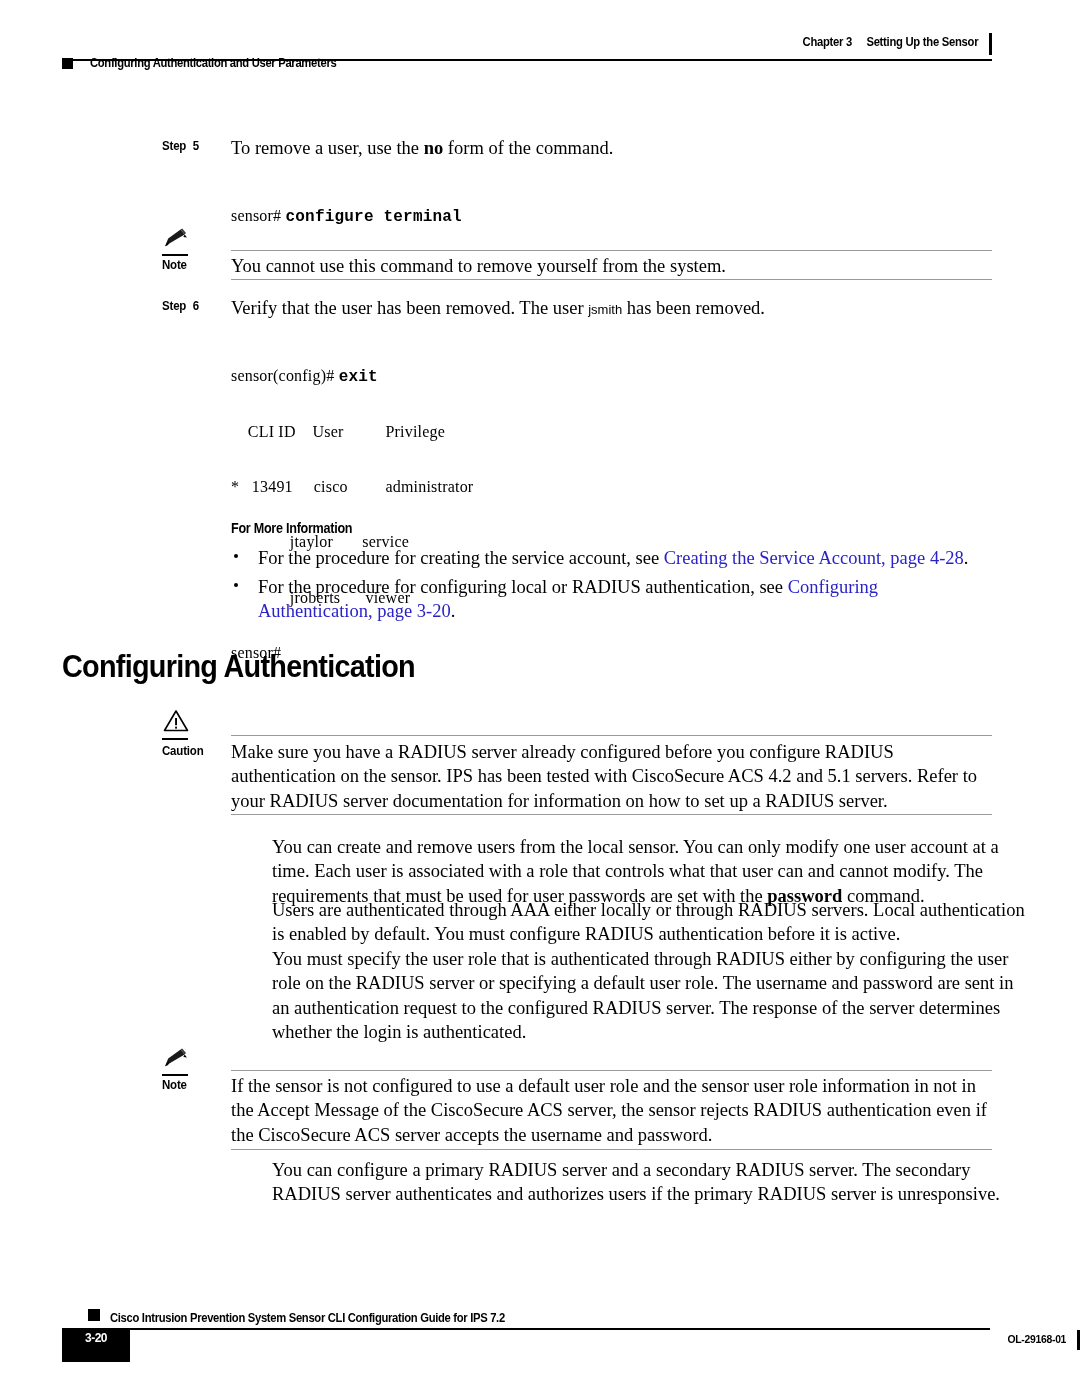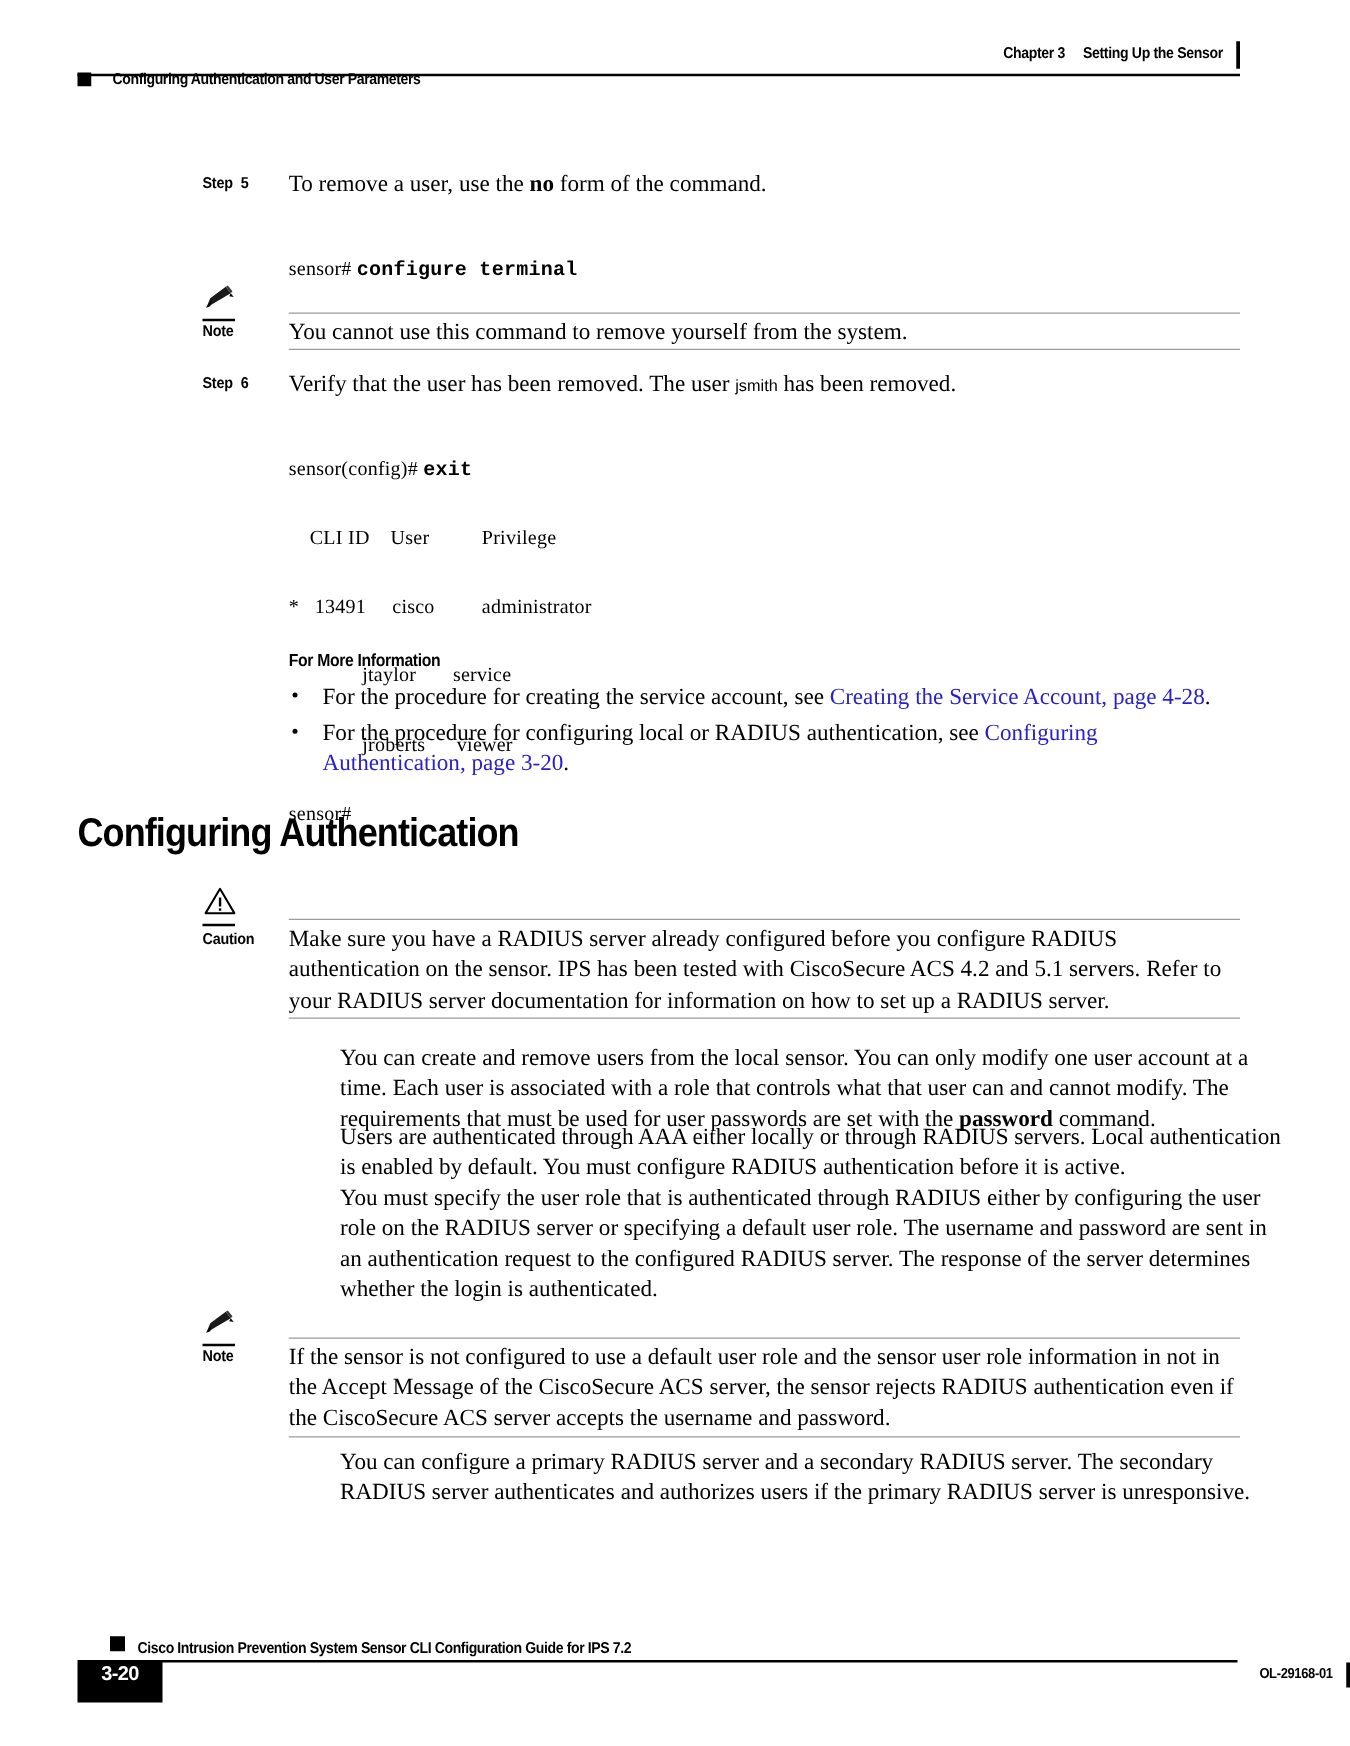--- a/index.html
+++ b/index.html
@@ -287,21 +287,21 @@
   }
   .footer-pagenum {
     position: absolute;
     left: 62px;
     top: 1331px;
     width: 68px;
     text-align: center;
     color: #ffffff;
     font-family: "Liberation Sans", sans-serif;
     font-weight: bold;
-    font-size: 16px;
+    font-size: 12px;
     letter-spacing: -0.5px;
   }
   .footer-docid {
     position: absolute;
     right: 14px;
     top: 1333px;
     font-family: "Liberation Sans", sans-serif;
     font-weight: bold;
     font-size: 11.5px;
     letter-spacing: -0.3px;

